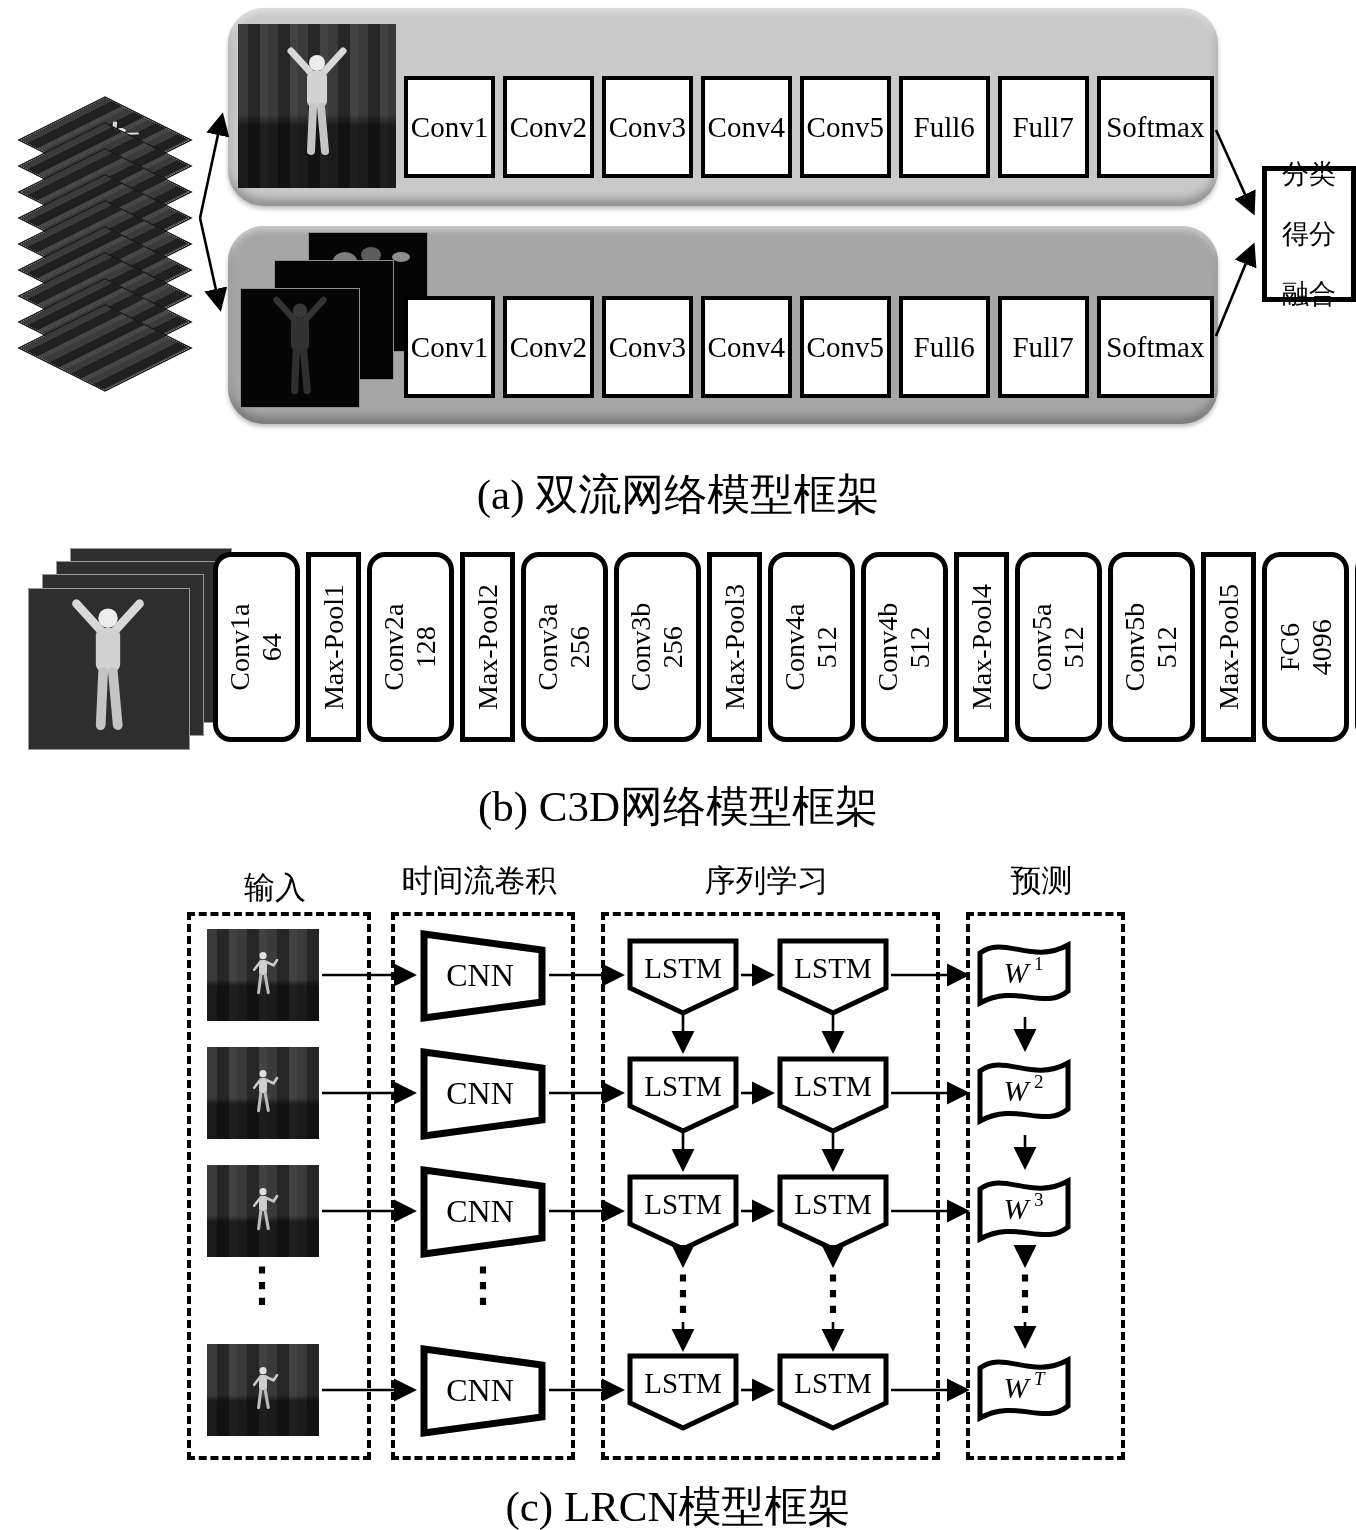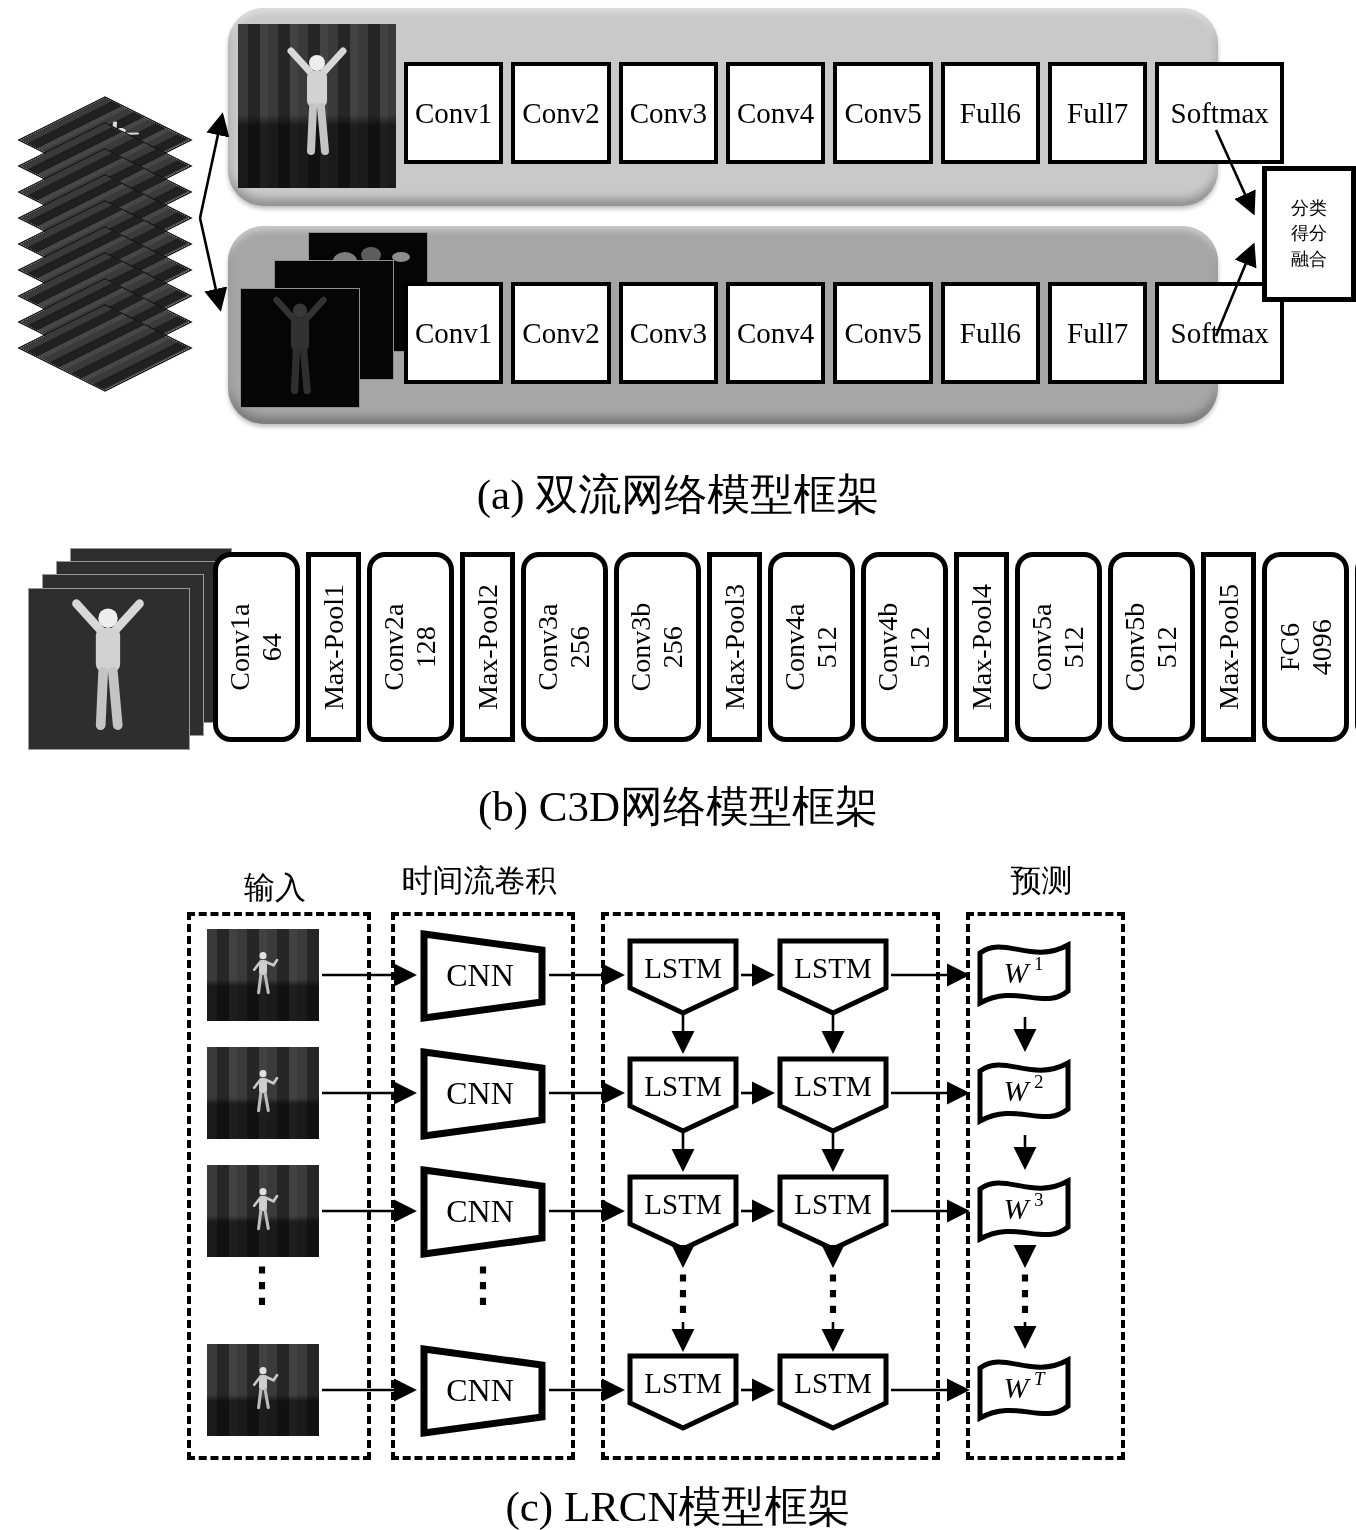--- a/index.html
+++ b/index.html
@@ -11,27 +11,27 @@
   .caption{position:absolute;left:0;width:1356px;text-align:center;font-size:43px;}
   svg.arrows{position:absolute;inset:0;width:1356px;height:1530px;z-index:40;pointer-events:none;}
   svg.arrows line{stroke:#000;stroke-width:2.6;}
 
   
   .stream-panel{position:absolute;left:228px;width:990px;height:198px;border-radius:36px;
       box-shadow:inset 0 -7px 9px rgba(0,0,0,.28), inset 0 4px 6px rgba(255,255,255,.45), 0 3px 4px rgba(0,0,0,.25);}
   .stream-spatial{top:8px;background:#c9c9c9;}
   .stream-temporal{top:226px;background:#a6a6a6;}
   .stream-title{position:absolute;left:228px;width:990px;text-align:center;font-size:31px;z-index:5;}
-  .layer-row{position:absolute;left:404px;width:880px;height:102px;display:flex;gap:8px;z-index:6;}
+  .layer-row{position:absolute;left:404px;width:810px;height:102px;display:flex;gap:8px;z-index:6;margin-top:14px;}
   .layer-box{flex:1;background:#fff;border:4px solid #000;display:flex;align-items:center;
       justify-content:center;font-size:29px;white-space:nowrap;}
   .layer-box.wide{flex:1.32;}
   .fusion-box{position:absolute;left:1262px;top:166px;width:84px;height:126px;background:#fff;
       border:5px solid #000;display:flex;flex-direction:column;align-items:center;justify-content:center;
-      font-size:18px;line-height:1.42;z-index:6;}
+      font-size:27px;line-height:1.42;z-index:6;gap:22px;}
 
   
   .stack-wrap{position:absolute;left:15px;top:80px;width:210px;height:330px;z-index:3;}
   .stack-frame{position:absolute;left:30px;width:120px;height:120px;
       transform:scaleY(.5) rotate(45deg);
       background:repeating-linear-gradient(90deg,#3a3a3a 0 10px,#202020 10px 24px,#474747 24px 31px);
       box-shadow:0 0 0 2px #151515;}
   .stack-frame:nth-child(1){top:0;}   .stack-frame:nth-child(2){top:26px;}
   .stack-frame:nth-child(3){top:52px;}.stack-frame:nth-child(4){top:78px;}
   .stack-frame:nth-child(5){top:104px;}.stack-frame:nth-child(6){top:130px;}
@@ -250,20 +250,21 @@
         </div>
       </div>
     <div class="c3d-box conv"></div>
 
   </div>
 
   <div class="caption" style="top:778px">(b) C3D网络模型框架</div>
 
   <div class="col-header" style="left:187px;width:176px;margin-top:7px;">输入</div>
   <div class="col-header" style="left:391px;width:176px;">时间流卷积</div>
+  <div class="col-header" style="left:601px;width:331px;">序列学习</div>
   <div class="col-header" style="left:966px;width:151px;">预测</div>
 
   <div class="dash-box" style="left:187px;width:176px;"></div>
   <div class="dash-box" style="left:391px;width:176px;"></div>
   <div class="dash-box" style="left:601px;width:331px;"></div>
   <div class="dash-box" style="left:966px;width:151px;"></div>
 
   <svg class="lrcn-img thermal" style="left:207px;top:929px;" viewBox="0 0 112 92">
       <use href="#p-stand" x="34" y="12" width="44" height="68"></use>
     </svg>

